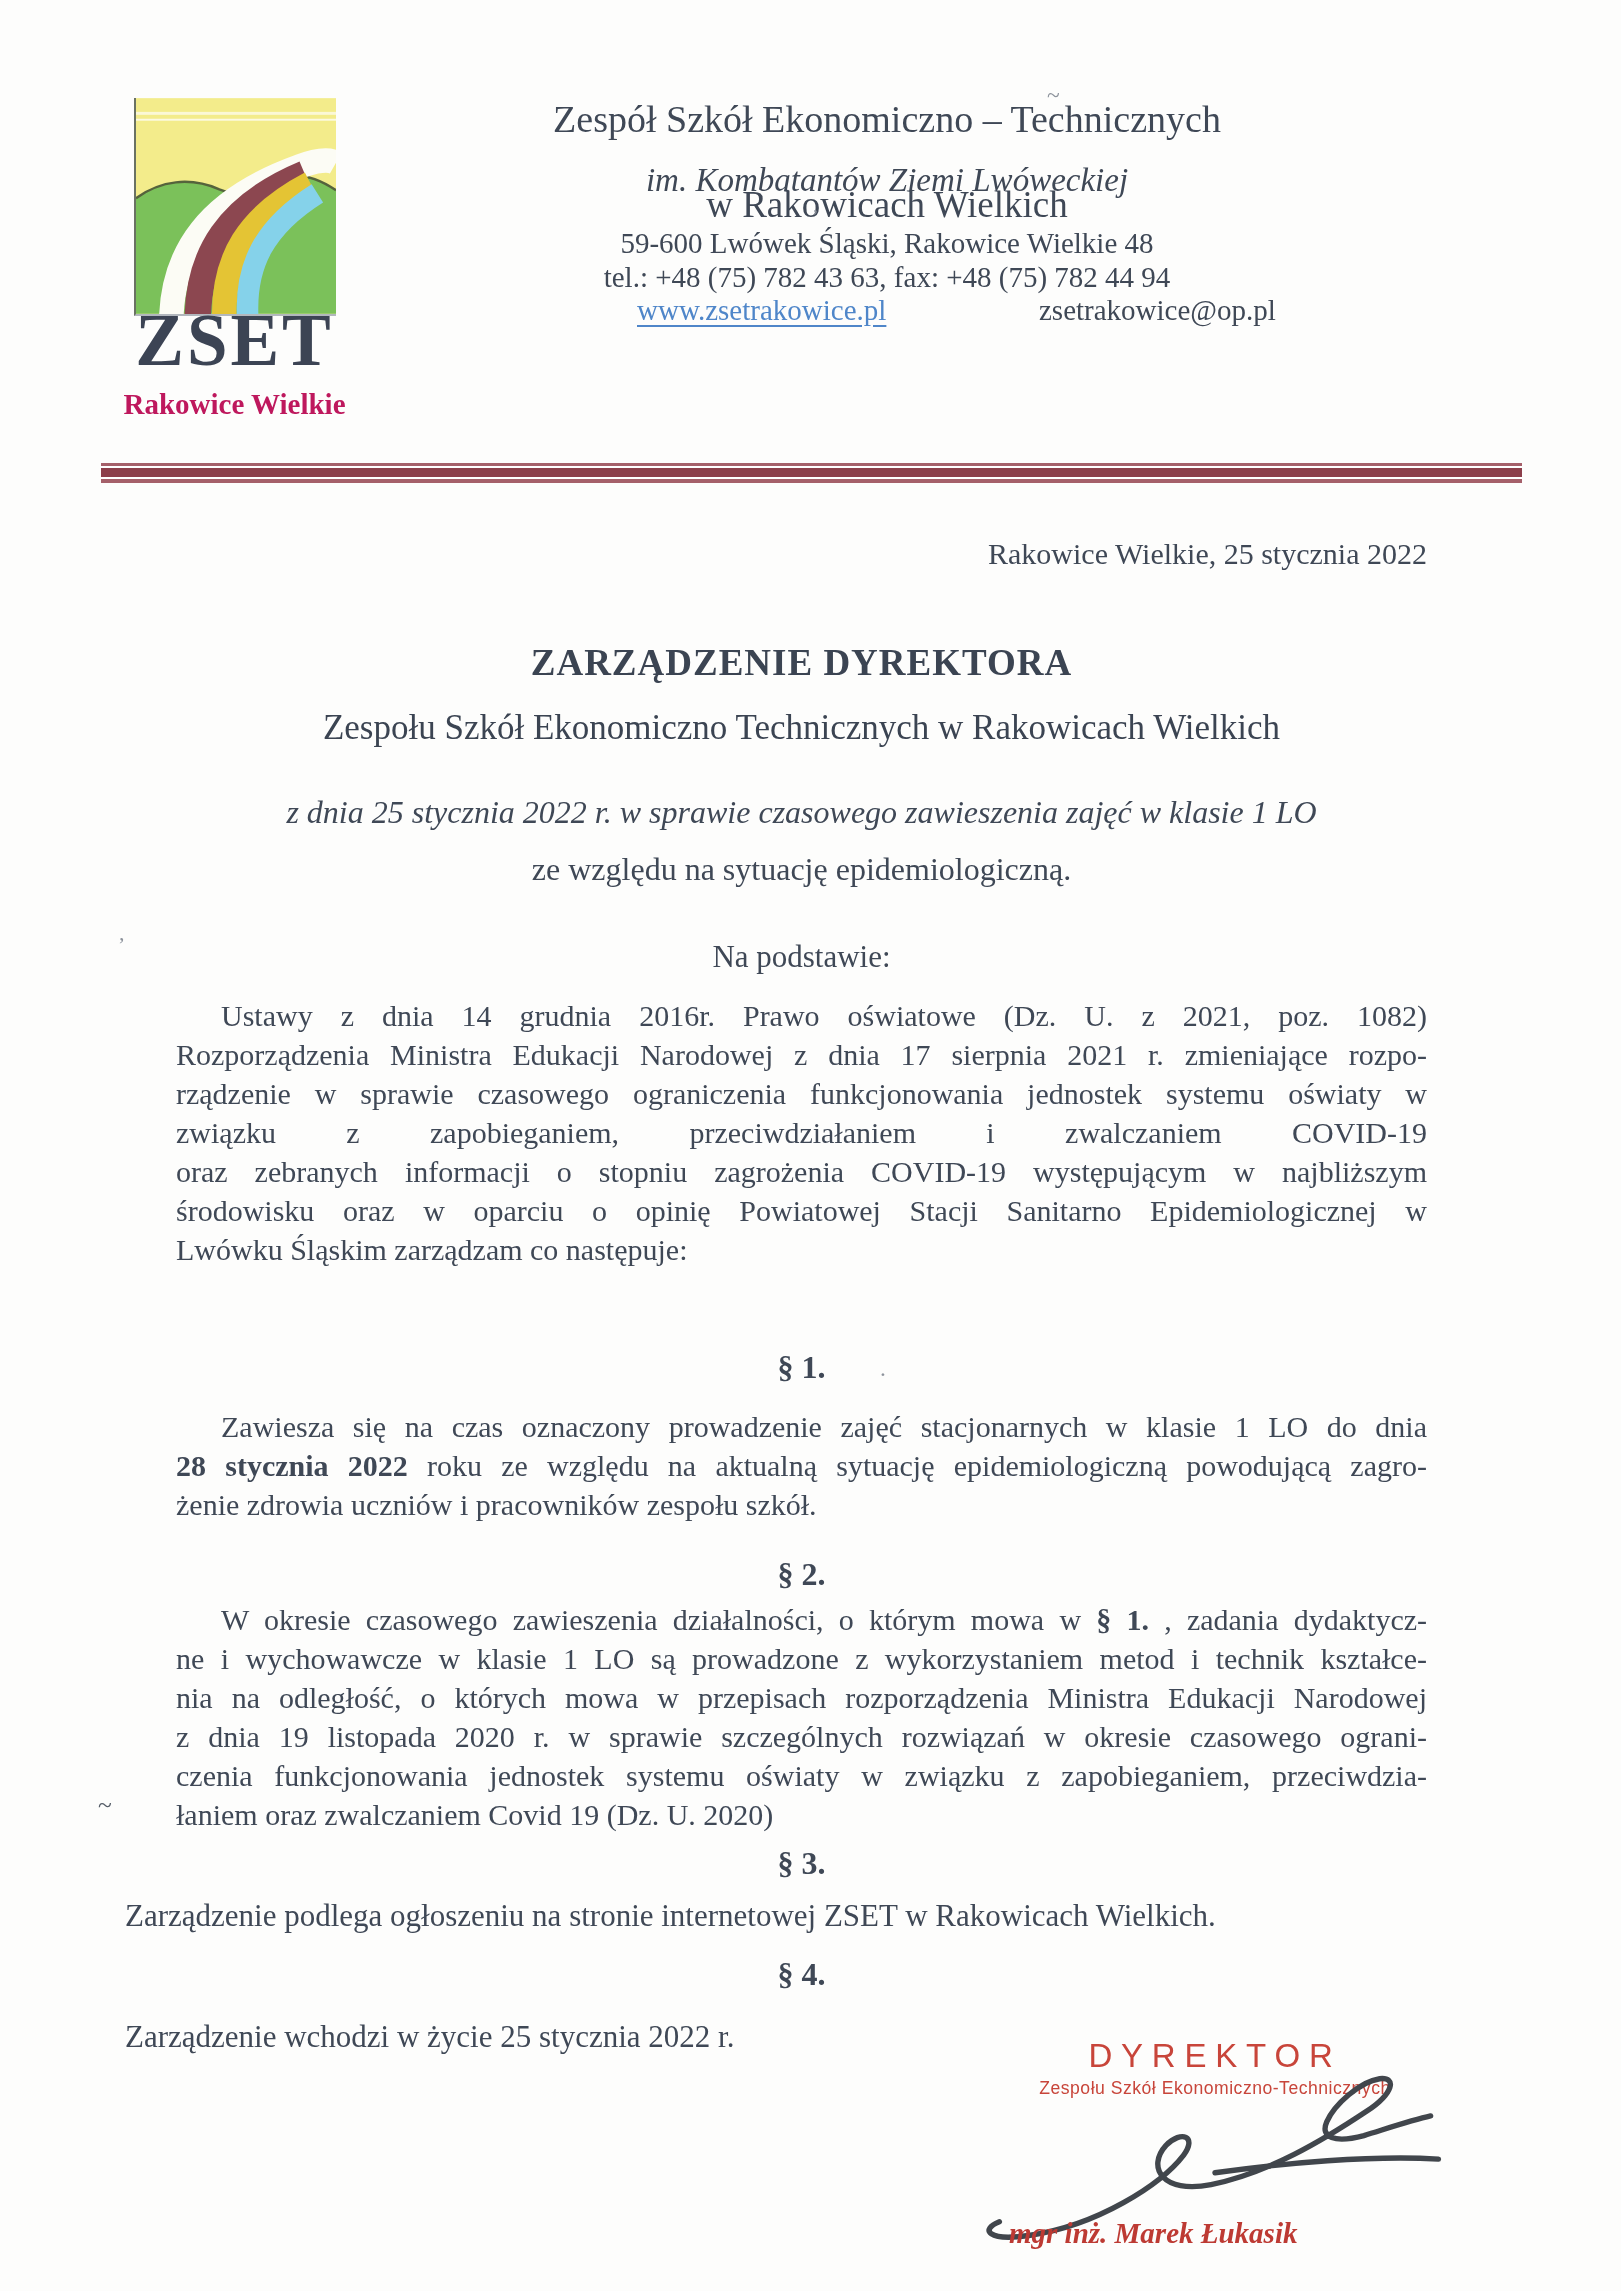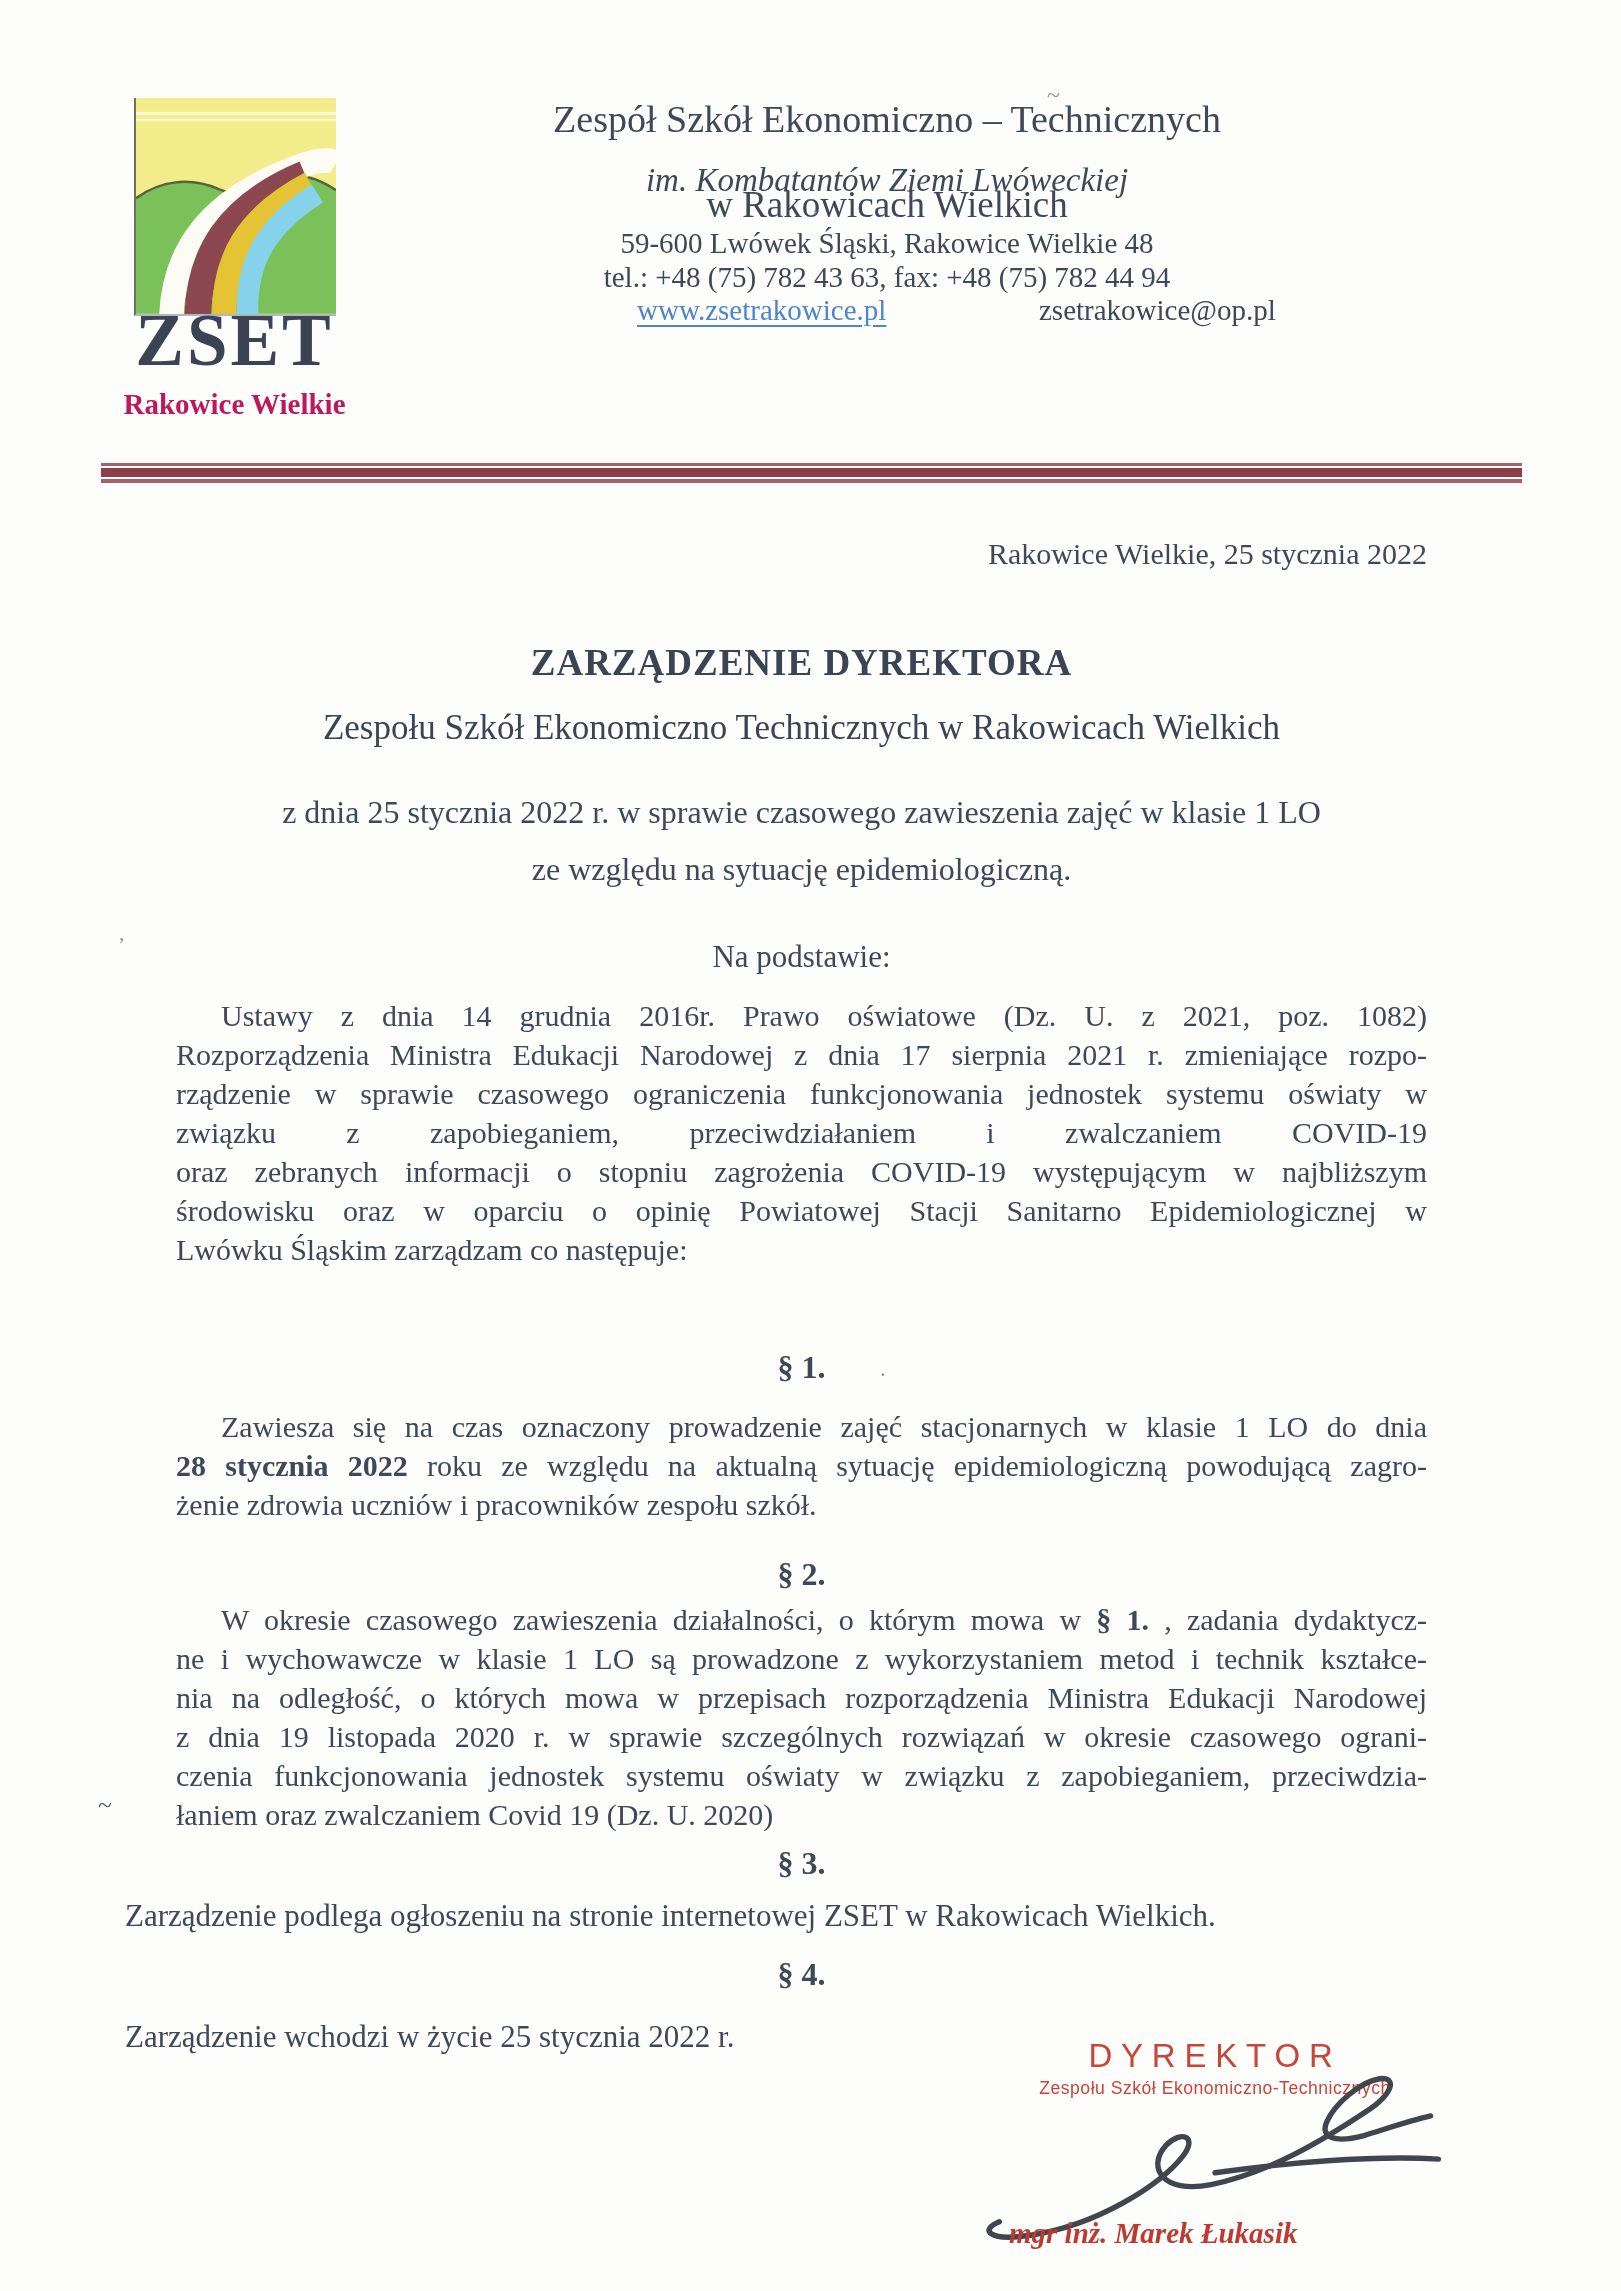--- a/index.html
+++ b/index.html
@@ -25,21 +25,21 @@
   .head-tel{left:353px;top:261px;width:1068px;font-size:29px;line-height:33px;}
   .head-web{left:637px;top:294px;font-size:29px;color:#4f86c9;text-decoration:underline;text-decoration-thickness:2px;text-underline-offset:4.9px;}
   .head-mail{left:1039px;top:294px;font-size:29px;}
   .separator{left:101px;top:463px;width:1421px;height:19.6px;
     background:linear-gradient(#a5606a 0 2.9px,#ffffff 2.9px 4.9px,#8c3e4a 4.9px 13.7px,#ffffff 13.7px 15.7px,#a5606a 15.7px 19.6px);}
 
   .dateline{left:176px;top:537px;width:1251px;font-size:30px;}
 
   .title1{left:176px;top:641px;width:1251px;font-size:37px;font-weight:700;letter-spacing:1px;color:#3b4452;}
   .title2{left:176px;top:708px;width:1251px;font-size:35px;font-weight:400;color:#3b4452;}
-  .title3{left:176px;top:794px;width:1251px;font-size:32px;}
+  .title3{left:176px;top:794px;width:1251px;font-size:32px;font-style:italic;}
   .title4{left:176px;top:851px;width:1251px;font-size:32px;}
   .basis-heading{left:176px;top:939px;width:1251px;font-size:31px;}
 
   .body-col{left:176px;width:1251px;font-size:30px;line-height:39px;}
   .line{text-align:justify;}
   .line.just{text-align-last:justify;}
   .line.indent{text-indent:45px;}
   .sec-label{left:176px;width:1251px;font-size:32px;font-weight:700;text-align:center;}
   .wide-line{left:125px;width:1313px;font-size:31px;}
 

